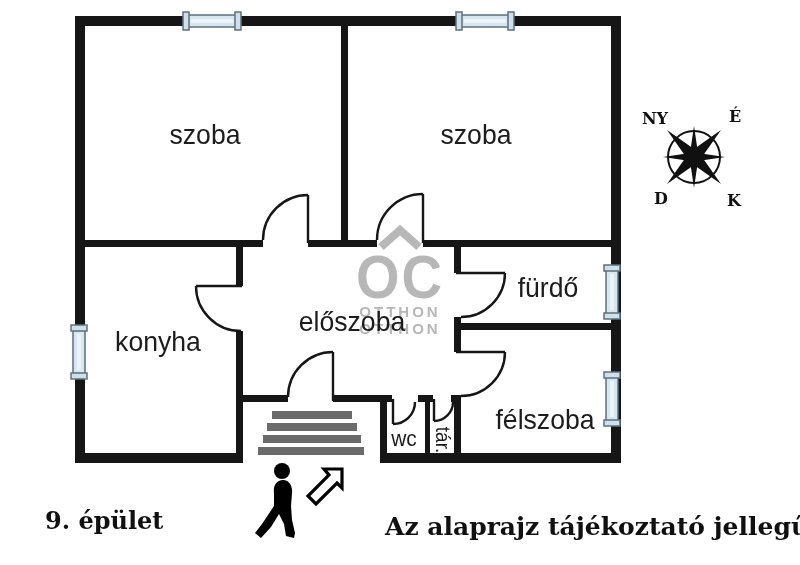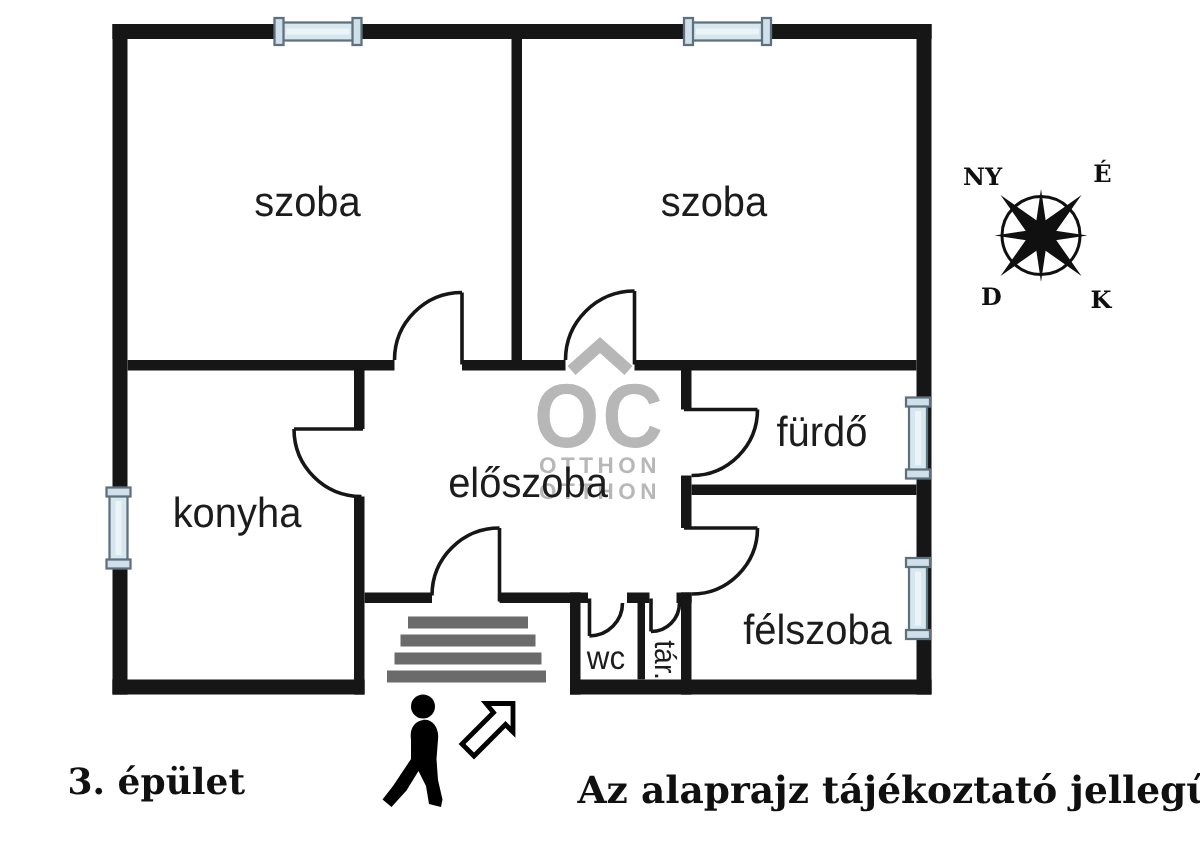--- a/index.html
+++ b/index.html
@@ -175,17 +175,17 @@
     <div class="abs room-label" style="left:548px; top:288px;">fürdő</div>
     <div class="abs room-label" style="left:545px; top:420px;">félszoba</div>
     <div class="abs room-label small" style="left:404px; top:439px;">wc</div>
     <div class="abs room-label rot90" style="left:442px; top:440px;">tár.</div>
 
     <div class="abs serif compass-label" style="left:655px; top:118px;">NY</div>
     <div class="abs serif compass-label" style="left:735px; top:116px;">É</div>
     <div class="abs serif compass-label" style="left:661px; top:198px;">D</div>
     <div class="abs serif compass-label" style="left:734px; top:200px;">K</div>
 
-    <div class="abs serif caption" style="left:45px;  top:506px;">3. épület</div>
+    <div class="abs serif caption" style="left:45px;  top:506px;">9. épület</div>
     <div class="abs serif caption" style="left:385px; top:512px; font-size:25px;">Az alaprajz tájékoztató jellegű</div>
   </div>
 
 </div>
 
 </body></html>

